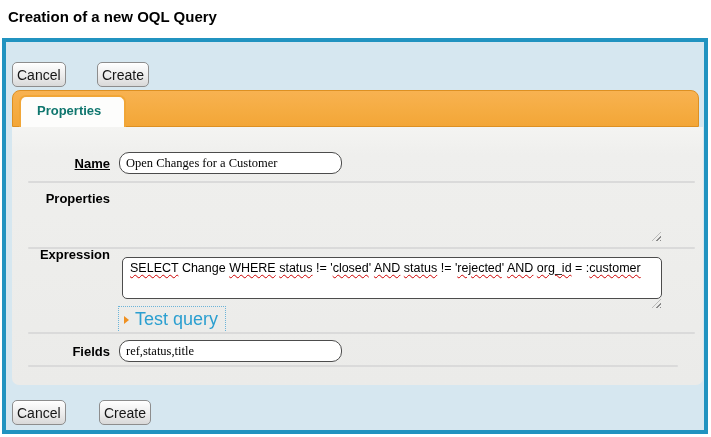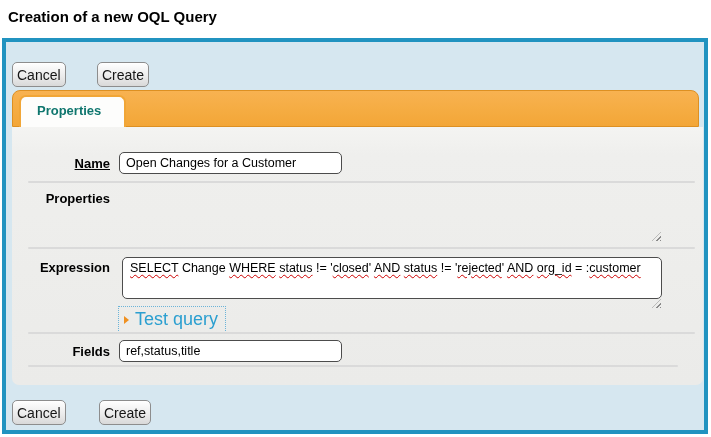--- a/index.html
+++ b/index.html
@@ -25,22 +25,22 @@
               font-size:13px; font-weight:bold; color:#0f766e; }
 
   .content { position:absolute; left:6px; top:85px; width:691px; height:258px;
              background:linear-gradient(180deg,#f4f4f2 0px,#efefed 28px,#ebebe9 100%);
              border-radius:0 0 7px 7px; }
 
   .flabel { position:absolute; left:8px; width:90px; text-align:right;
             font-size:13px; font-weight:bold; color:#000; }
   .sep { position:absolute; left:16px; width:667px; height:2px; background:#dadada; border-radius:1px; }
 
-  .text-input { position:absolute; height:22px; border:1px solid #4c4c4c; border-radius:5px;
-                background:#fff; padding:1px 6px; font-family:Liberation Sans, sans-serif;
+  .text-input { position:absolute; height:22px; border:1px solid #4c4c4c; border-radius:10px;
+                background:#fff; padding:1px 6px; font-family:Liberation Serif, serif;
                 font-size:12.5px; color:#000; }
   .textarea { position:absolute; border:1px solid #4c4c4c; border-radius:5px; background:#fff;
               padding:2px 7px; font-size:12.5px; line-height:16px; color:#000;
               white-space:pre-wrap; overflow:hidden; cursor:text; }
   .sq { text-decoration:underline; text-decoration-style:wavy; text-decoration-color:#cc0000;
         text-decoration-thickness:1px; text-underline-offset:2px; }
 
   .resize-icon { position:absolute; width:9px; height:9px;
                  clip-path:polygon(100% 0,100% 100%,0 100%);
                  background:repeating-linear-gradient(135deg,#8a8a8a 0 1px,transparent 1px 3px);
@@ -74,21 +74,21 @@
     <div class="flabel" style="top:29px;text-decoration:underline;">Name</div>
     <input class="text-input" style="left: 107px; top: 25px; width: 223px;" value="Open Changes for a Customer">
 
     <div class="sep" style="top:54px;"></div>
 
     <div class="flabel" style="top:64px;">Properties</div>
     <div class="resize-icon" style="left:640px; top:105px;"></div>
 
     <div class="sep" style="top:120px;"></div>
 
-    <div class="flabel" style="top:133px;">Expression</div>
+    <div class="flabel" style="top:120px;">Expression</div>
     <div class="textarea" style="left:110px; top:130px; width:540px; height:42px;"><span class="sq">SELECT</span> Change <span class="sq">WHERE</span> <span class="sq">status</span> != '<span class="sq">closed</span>' <span class="sq">AND</span> <span class="sq">status</span> != '<span class="sq">rejected</span>' <span class="sq">AND</span> <span class="sq">org_id</span> = :<span class="sq">customer</span></div>
     <div class="resize-icon" style="left:640px; top:172px;"></div>
 
     <div class="test-link">
       <span class="arrow"></span>
       <span class="txt">Test query</span>
     </div>
 
     <div class="sep" style="top:205px;"></div>
 

